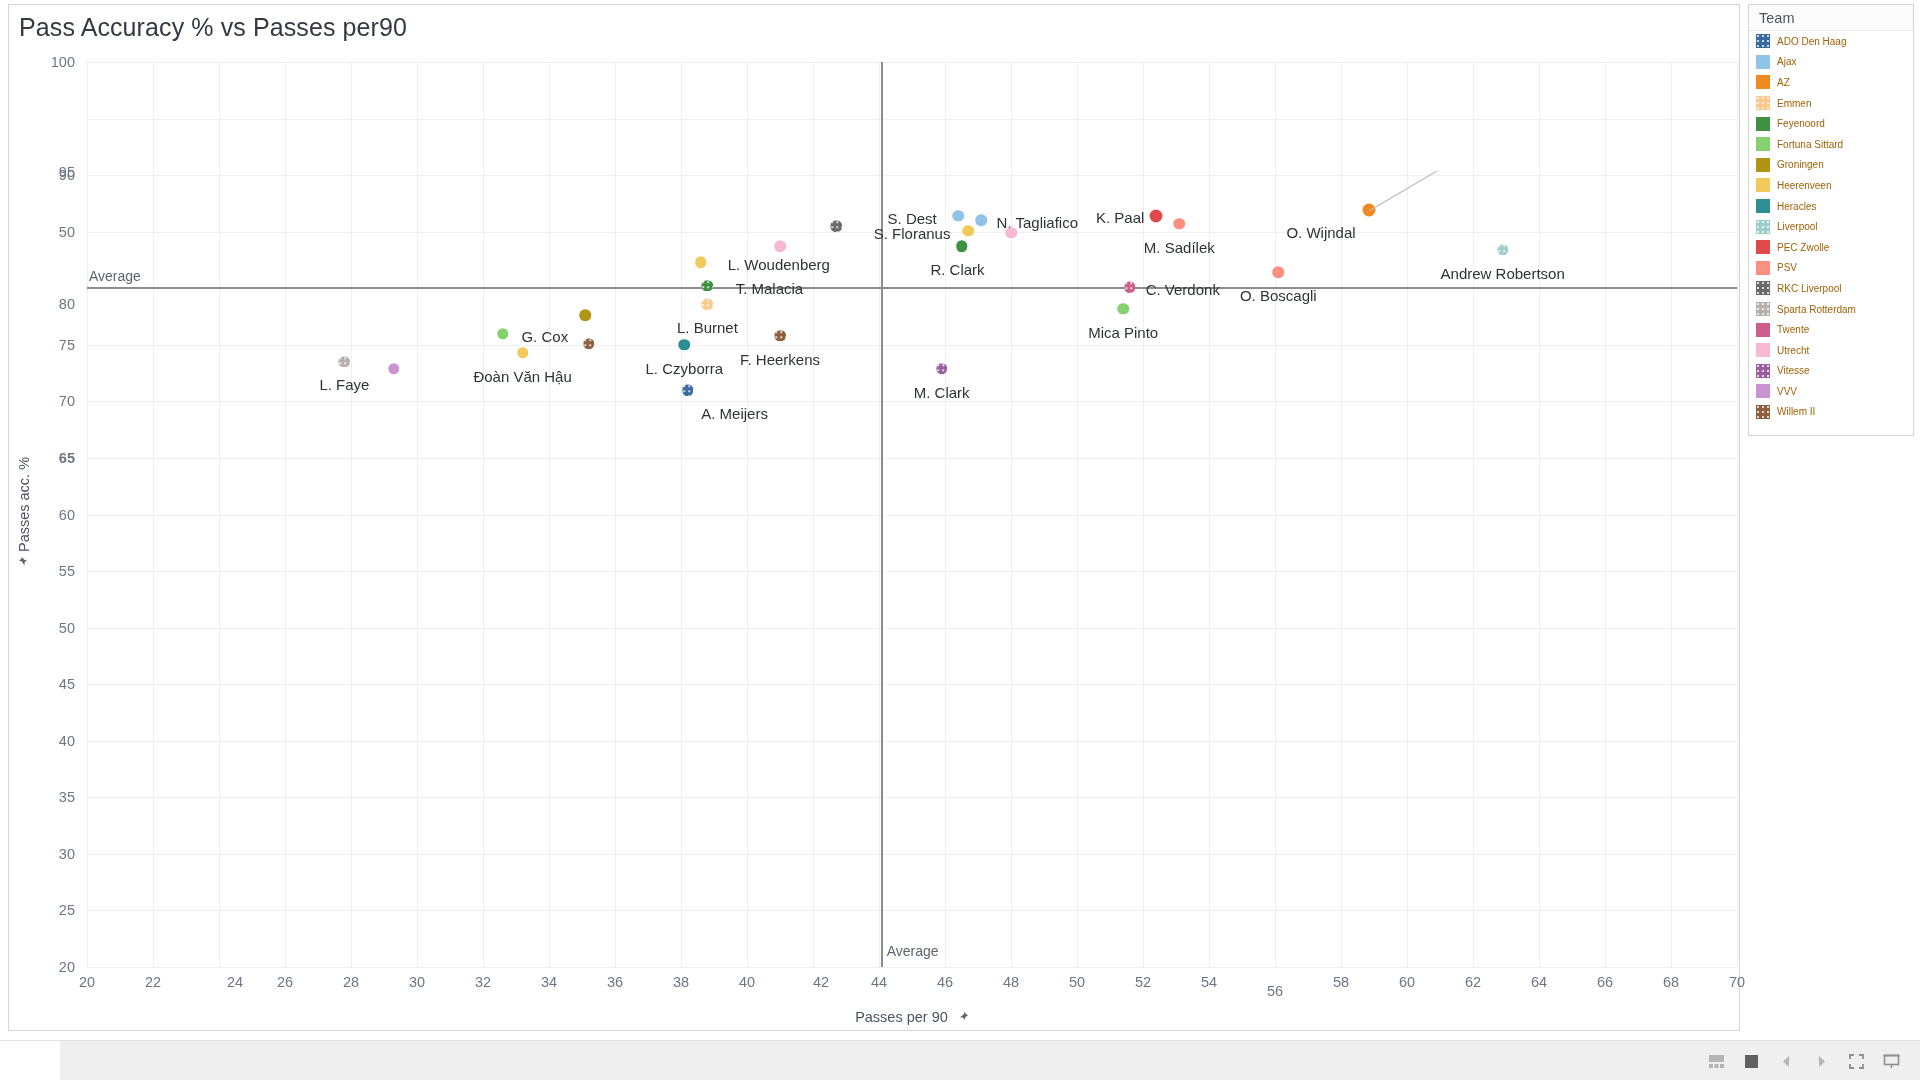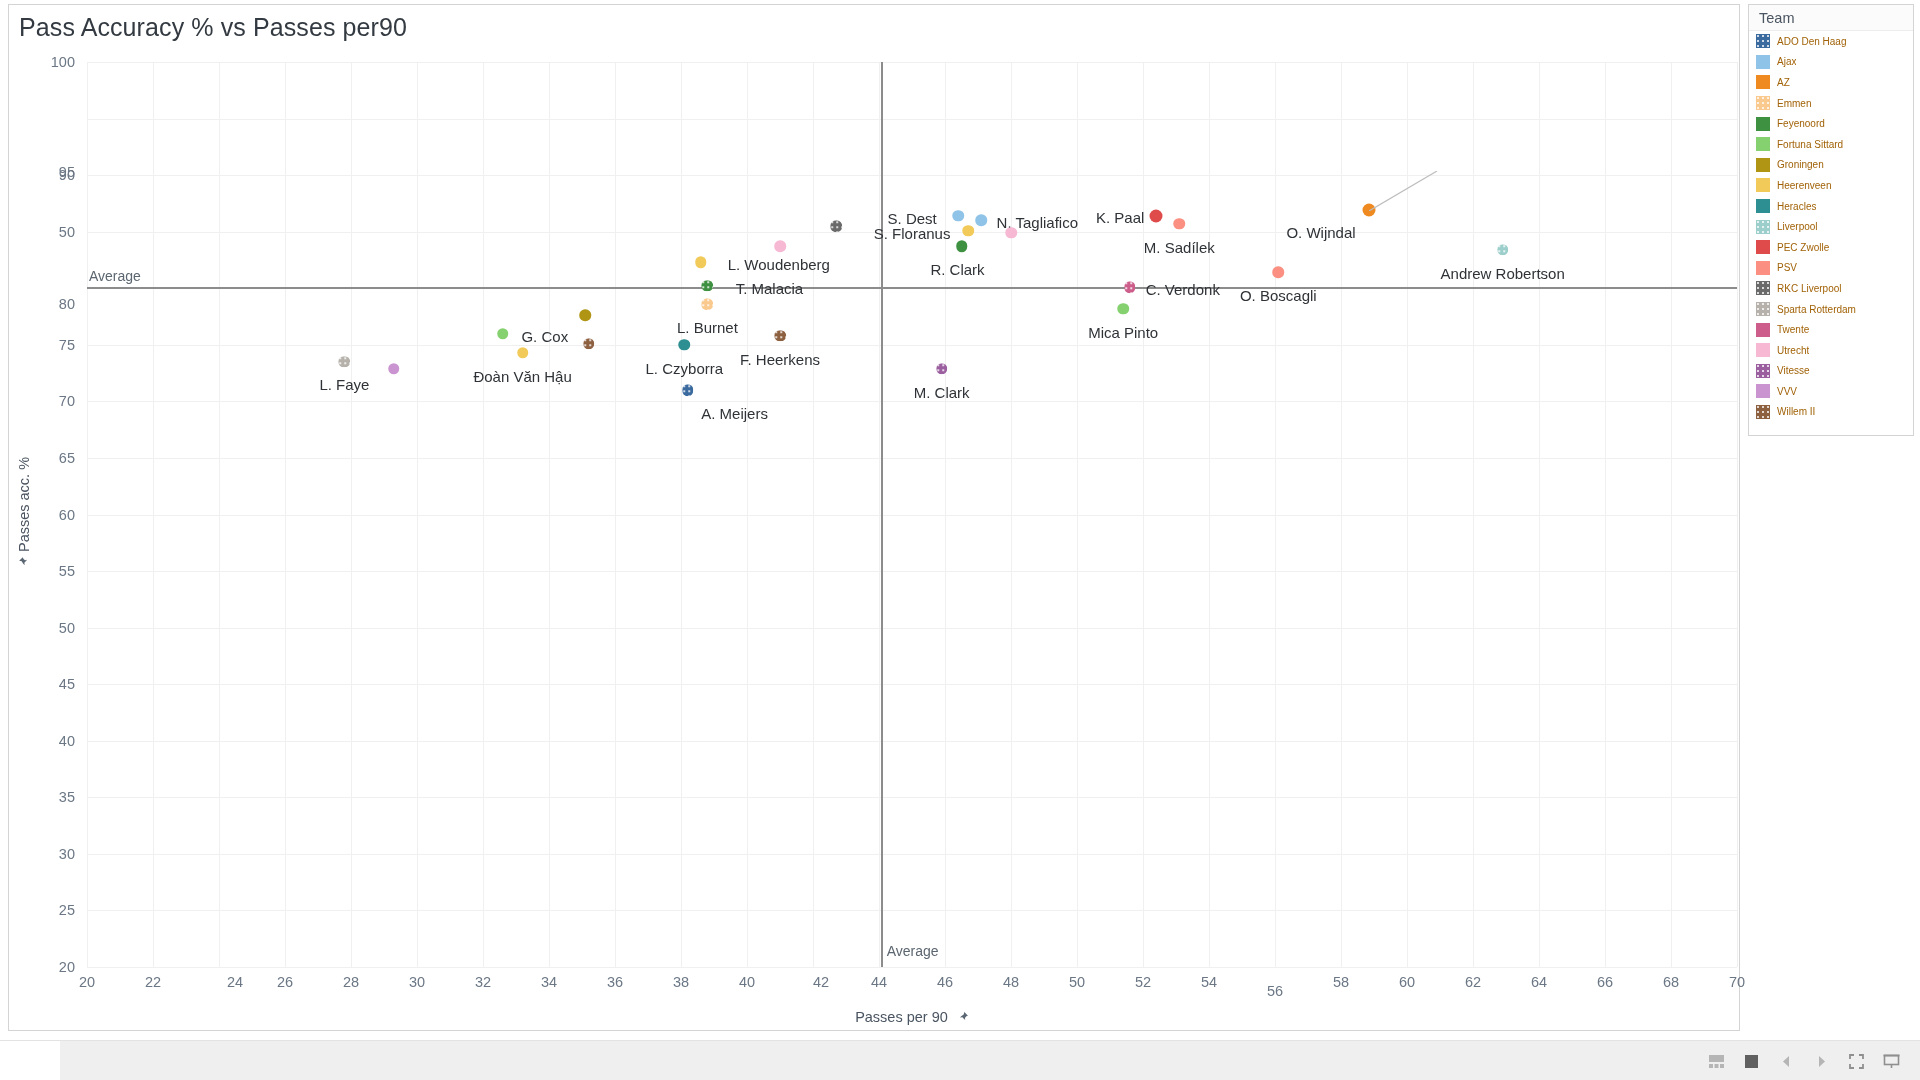--- a/index.html
+++ b/index.html
@@ -204,21 +204,21 @@
         <div id="ticks-layer">
             <div class="ytick" style="top: 905px;">20</div>
             <div class="ytick" style="top: 848.438px;">25</div>
             <div class="ytick" style="top: 791.875px;">30</div>
             <div class="ytick" style="top: 735.312px;">35</div>
             <div class="ytick" style="top: 678.75px;">40</div>
             <div class="ytick" style="top: 622.188px;">45</div>
             <div class="ytick" style="top: 565.625px;">50</div>
             <div class="ytick" style="top: 509.062px;">55</div>
             <div class="ytick" style="top: 452.5px;">60</div>
-            <div class="ytick" style="top: 395.938px;">65</div>
+            <div class="ytick" style="top: 395.938px; font-weight: bold;">65</div>
             <div class="ytick" style="top: 339.375px;">70</div>
             <div class="ytick" style="top: 282.812px;">75</div>
             <div class="ytick" style="top: 226.25px; margin-top: 16px;">80</div>
             <div class="ytick" style="top: 169.688px;">50</div>
             <div class="ytick" style="top: 113.125px;">90</div>
             <div class="ytick" style="top: 74px; margin-top: 36px;">95</div>
             <div class="ytick" style="top: 0px;">100</div>
             <div class="xtick" style="left: 0px;">20</div>
             <div class="xtick" style="left: 66px;">22</div>
             <div class="xtick" style="left: 132px; margin-left: 16px;">24</div>

